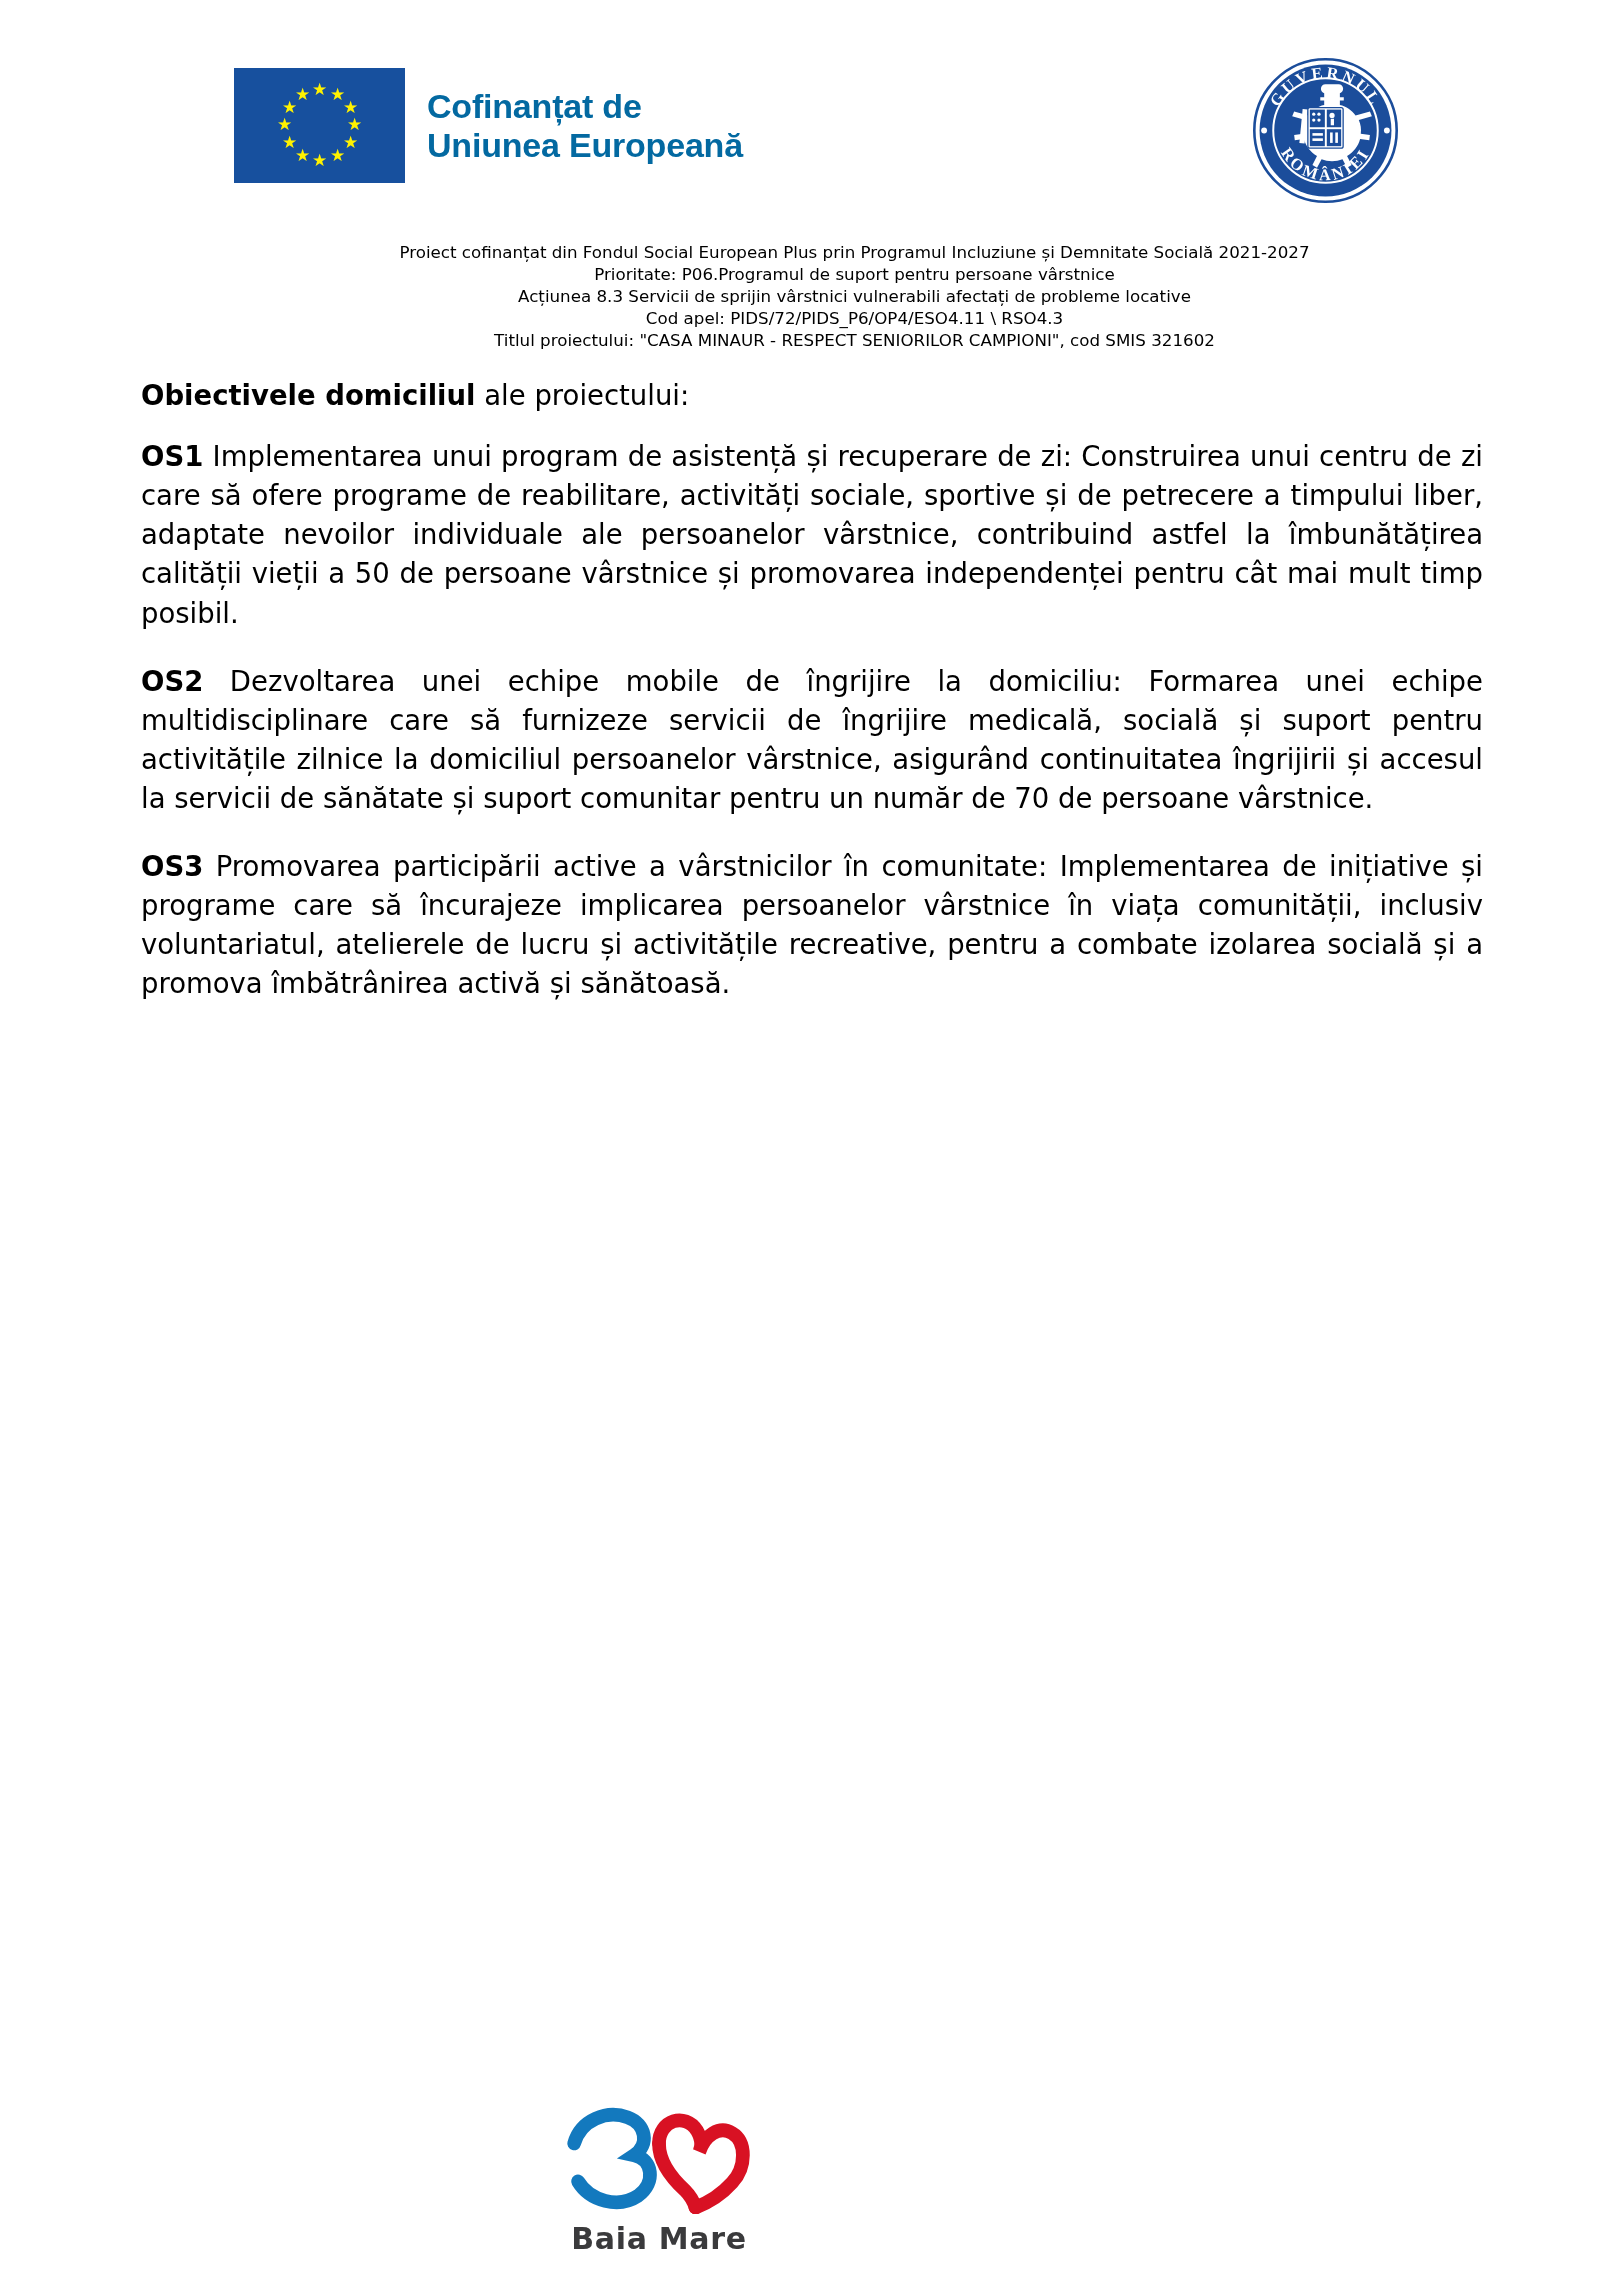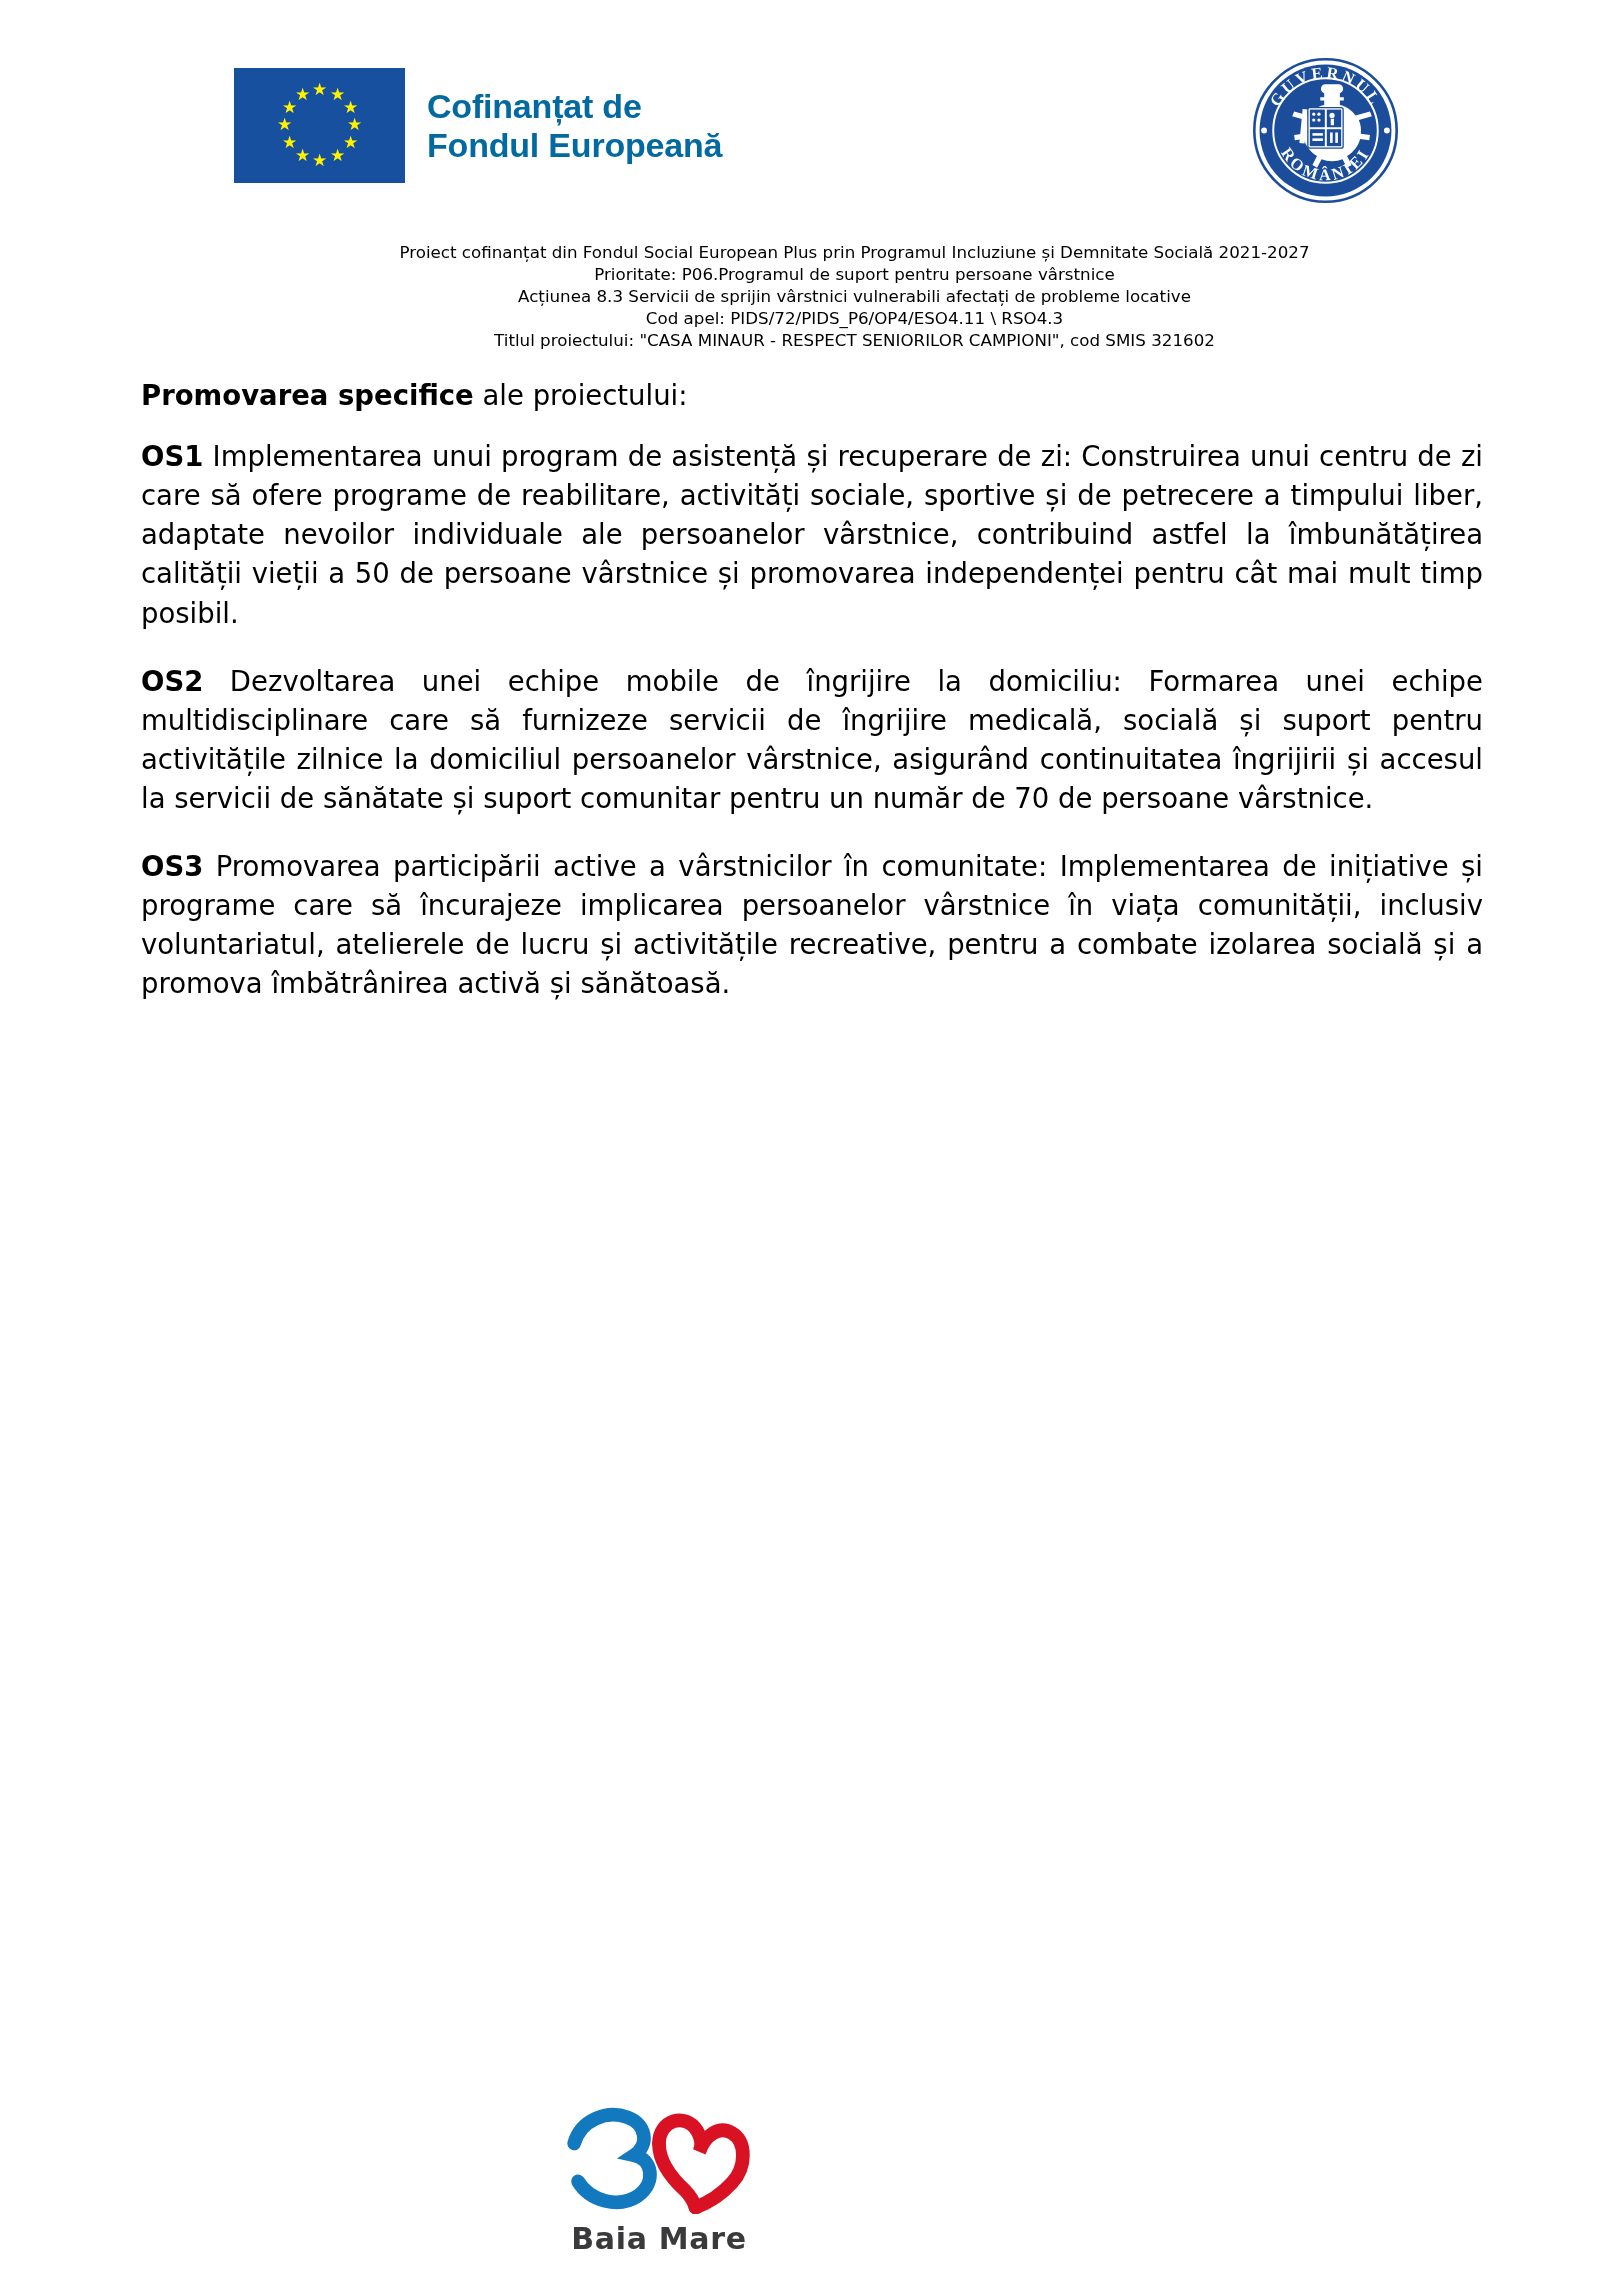--- a/index.html
+++ b/index.html
@@ -149,21 +149,21 @@
           <span class="eu-star" style="color: rgb(255, 242, 0); left: 95px; top: 79px;">★</span>
           <span class="eu-star" style="color: rgb(255, 242, 0); left: 77px; top: 84px;">★</span>
           <span class="eu-star" style="color: rgb(255, 242, 0); left: 60px; top: 79px;">★</span>
           <span class="eu-star" style="color: rgb(255, 242, 0); left: 47px; top: 66px;">★</span>
           <span class="eu-star" style="color: rgb(255, 242, 0); left: 42px; top: 48px;">★</span>
           <span class="eu-star" style="color: rgb(255, 242, 0); left: 47px; top: 31px;">★</span>
           <span class="eu-star" style="color: rgb(255, 242, 0); left: 60px; top: 18px;">★</span>
         </div>
       <div class="eu-text">
         <div>Cofinanțat de</div>
-        <div>Fondul Europeană</div>
+        <div>Uniunea Europeană</div>
       </div>
     </div>
 
     <div class="ro-seal">
       <svg viewBox="0 0 222 222" width="145" height="145" aria-hidden="true">
         <defs>
           <path id="arcTop" d="M 31 111 A 80 80 0 0 1 191 111"></path>
           <path id="arcBot" d="M 35 111 A 76 76 0 0 0 187 111"></path>
         </defs>
         <circle cx="111" cy="111" r="109" fill="none" stroke="#1B4D9B" stroke-width="4"></circle>
@@ -215,21 +215,21 @@
     <div>Proiect cofinanțat din Fondul Social European Plus prin Programul Incluziune și Demnitate Socială 2021-2027</div>
     <div>Prioritate: P06.Programul de suport pentru persoane vârstnice</div>
     <div>Acțiunea 8.3 Servicii de sprijin vârstnici vulnerabili afectați de probleme locative</div>
     <div>Cod apel: PIDS/72/PIDS_P6/OP4/ESO4.11 \ RSO4.3</div>
     <div>Titlul proiectului: "CASA MINAUR - RESPECT SENIORILOR CAMPIONI", cod SMIS 321602</div>
   </div>
 
   <div class="body-area">
 
     <p class="lead">
-      <span class="b">Promovarea specifice</span><span> ale proiectului:</span>
+      <span class="b">Obiectivele domiciliul</span><span> ale proiectului:</span>
     </p>
 
     <p class="objective">
       <span class="tag">OS1</span><span> Implementarea unui program de asistență și recuperare de zi: Construirea unui centru de zi care să ofere programe de reabilitare, activități sociale, sportive și de petrecere a timpului liber, adaptate nevoilor individuale ale persoanelor vârstnice, contribuind astfel la îmbunătățirea calității vieții a 50 de persoane vârstnice și promovarea independenței pentru cât mai mult timp posibil.</span>
     </p>
 
     <p class="objective">
       <span class="tag">OS2</span><span> Dezvoltarea unei echipe mobile de îngrijire la domiciliu: Formarea unei echipe multidisciplinare care să furnizeze servicii de îngrijire medicală, socială și suport pentru activitățile zilnice la domiciliul persoanelor vârstnice, asigurând continuitatea îngrijirii și accesul la servicii de sănătate și suport comunitar pentru un număr de 70 de persoane vârstnice.</span>
     </p>
 

